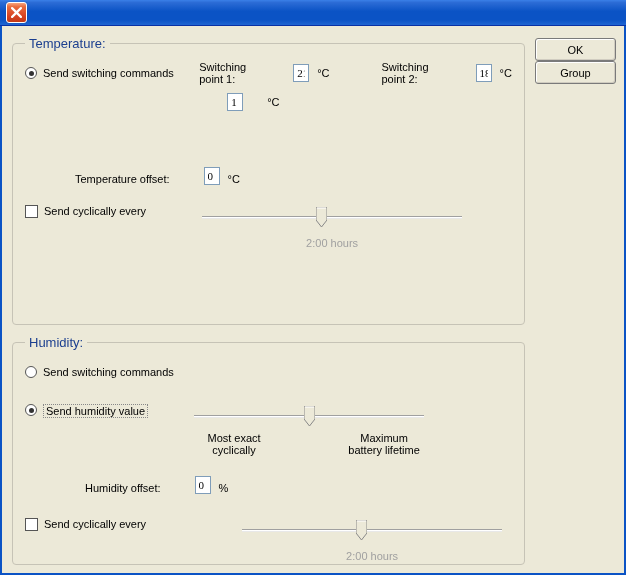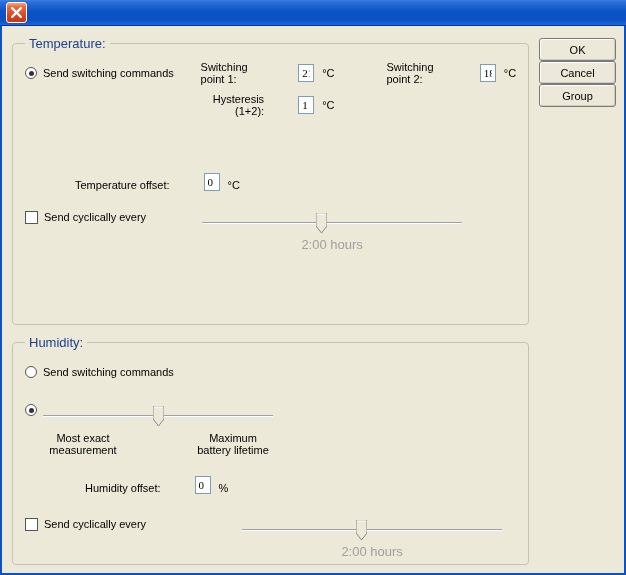--- a/index.html
+++ b/index.html
@@ -128,22 +128,22 @@
   .slider .thumb {
     position: absolute;
     top: 2px;
     width: 11px;
     height: 20px;
   }
   .slider .thumb svg { display: block; }
   .slider-caption {
     text-align: center;
     color: #a0a0a0;
-    font-size: 13px;
-    margin-top: 2px;
+    font-size: 11px;
+    margin-top: 8px;
   }
   .slider-labels {
     display: flex;
     justify-content: space-between;
     font-size: 11px;
     color: #000;
     margin-top: 4px;
     width: 230px;
     text-align: center;
   }
@@ -184,21 +184,20 @@
         </div>
         <div class="sp-grid">
           <span class="lbl">Switching point 1:</span>
           <input class="num" value="21" style="">
           <span class="unit">°C</span>
           <span></span>
           <span class="lbl">Switching point 2:</span>
           <input class="num" value="18" style="">
           <span class="unit">°C</span>
 
-          <span class="lbl" style="text-align:right;">Hysteresis (1+2):</span>
           <input class="num" value="1" style="">
           <span class="unit">°C</span>
           <span></span>
             <span></span>
             <span></span>
             <span></span>
         </div>
       </div>
 
 
@@ -229,32 +228,33 @@
     <fieldset class="fs-hum">
       <legend>Humidity:</legend>
 
       <div class="row" style="margin-top:6px;">
         <span class="radio"></span>
         <span class="radio-label">Send switching commands</span>
       </div>
 
       <div class="row" style="margin-top:26px; align-items:flex-start;">
         <span class="radio checked"></span>
+        <span class="radio-label dotted" style="margin-right:40px;">Send humidity value</span>
         <div>
           <div class="slider">
             <div class="track"></div>
             <div class="thumb" style="left:110px;">
               <svg width="11" height="20" viewBox="0 0 11 20">
                 <path d="M0 0 H11 V13 L5.5 20 L0 13 Z" fill="#ece9d8" stroke="#888"></path>
                 <path d="M1 1 H10" stroke="#fff"></path>
               </svg>
             </div>
           </div>
           <div class="slider-labels">
-            <div>Most exact measurement</div>
+            <div>Most exact cyclically</div>
             <div>Maximum battery lifetime</div>
           </div>
         </div>
       </div>
 
       <div class="row" style="margin-top:20px; margin-left:60px;">
         <span class="lbl">Humidity offset:</span>
         <input class="num" value="0" style="">
         <span class="unit">%</span>
       </div>
@@ -274,16 +274,15 @@
           </div>
           <div class="slider-caption" style="width:260px;">2:00 hours</div>
         </div>
       </div>
     </fieldset>
 
   </div>
 
   <div class="btncol">
     <button>OK</button>
-    <button>Cancel</button>
     <button>Group</button>
   </div>
 </div>
 
 </body></html>

